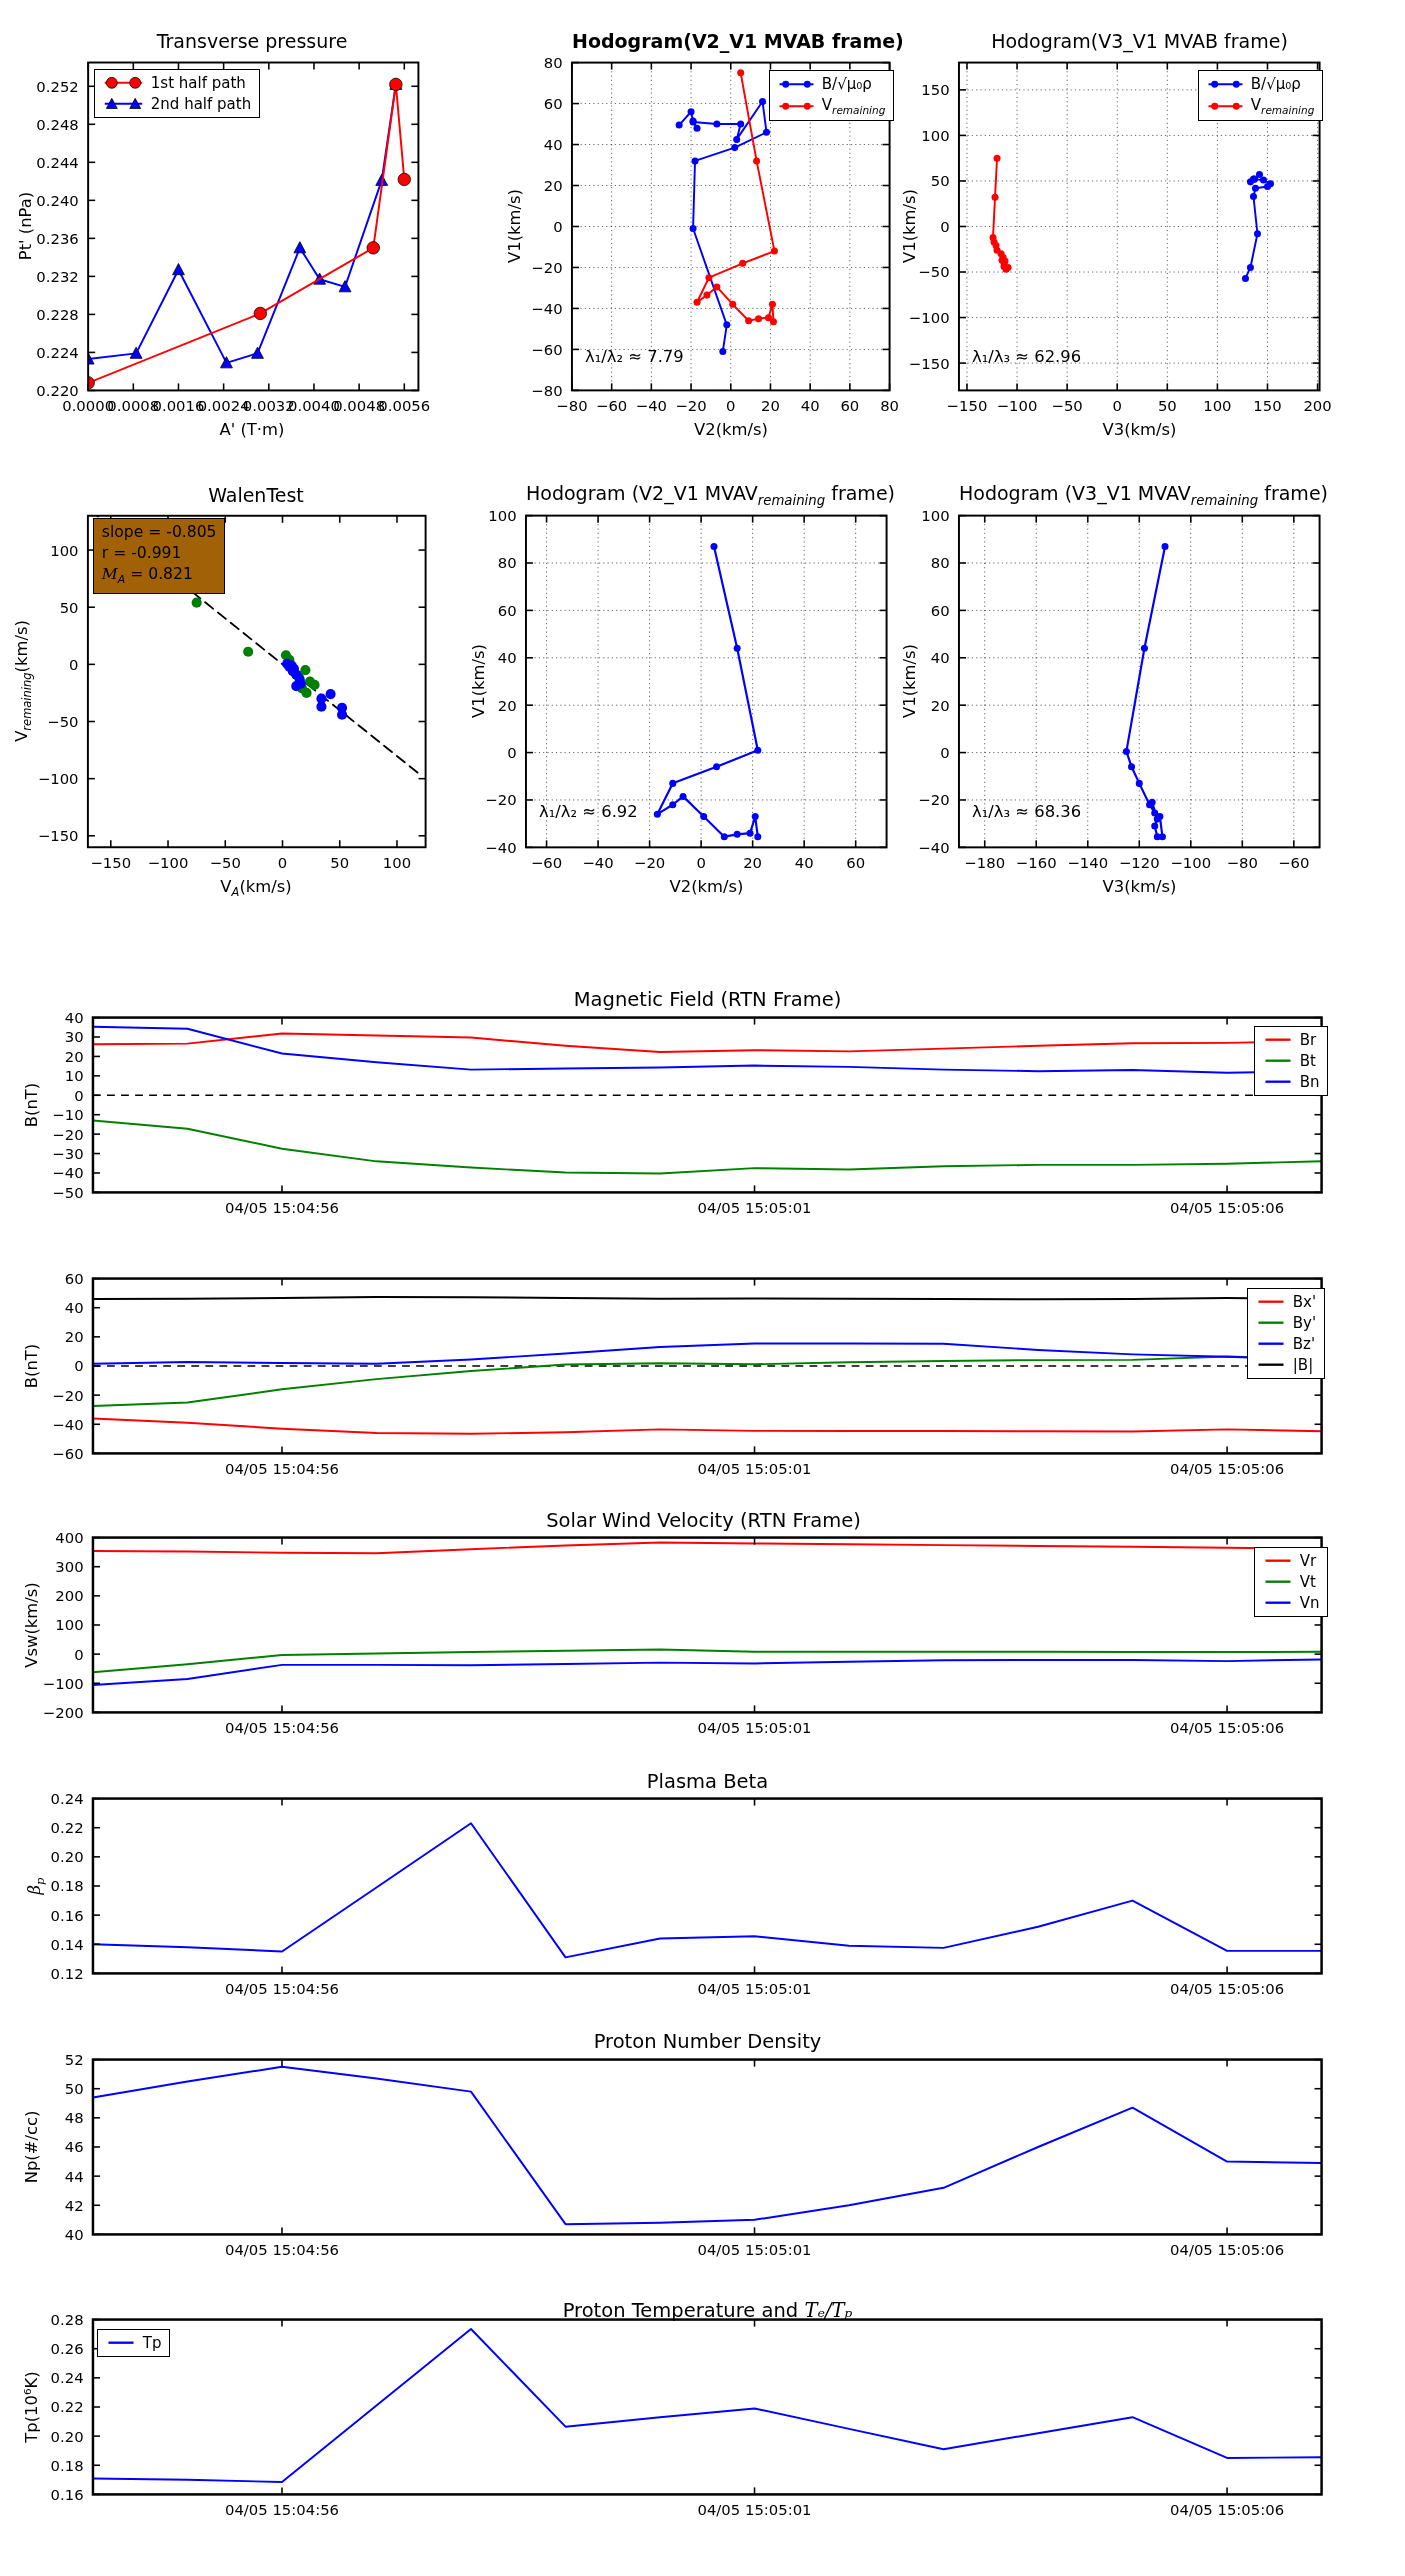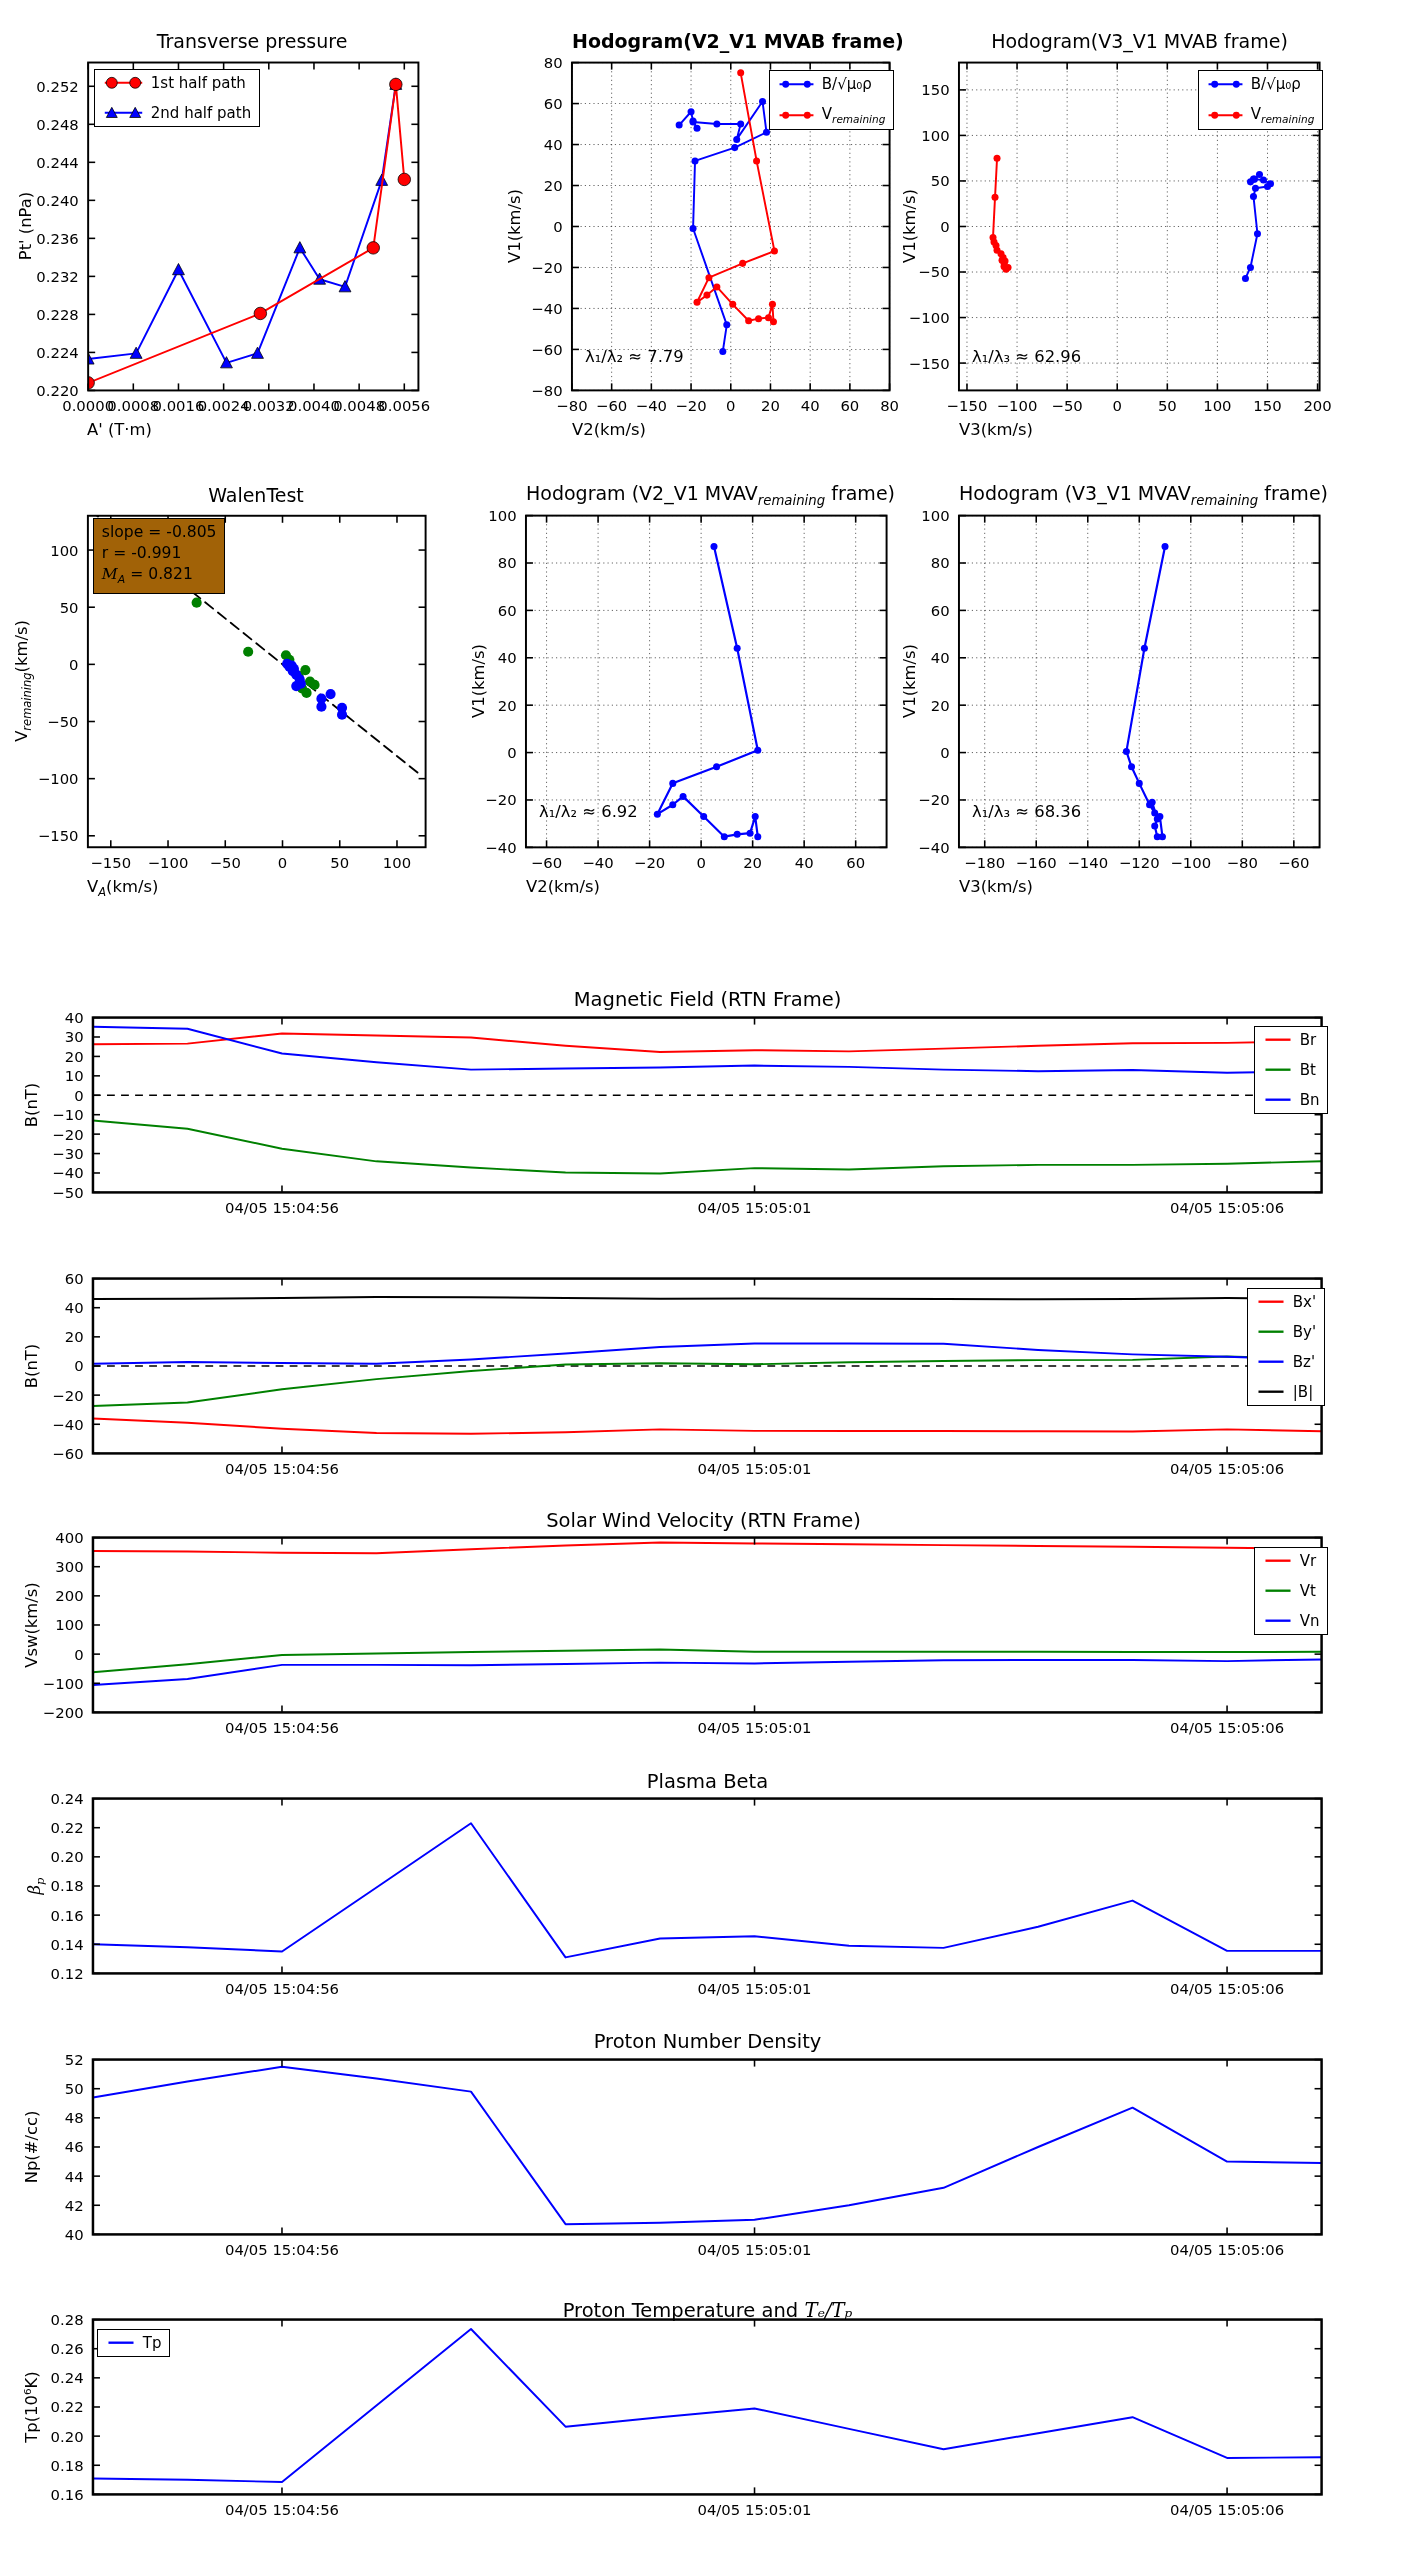--- a/index.html
+++ b/index.html
@@ -1,26 +1,26 @@
 <!DOCTYPE html>
 <html style="font-size:12.5px"><head>
 <meta charset="utf-8">
 <style>
   html,body{margin:0;padding:0;background:#ffffff;}
   #figure{position:relative;width:1405px;height:2576px;background:#fff;
           font-family:"DejaVu Sans",sans-serif;color:#000;overflow:hidden;}
   .plot-title{position:absolute;text-align:center;font-size:19px;line-height:23.4px;white-space:nowrap;}
   .ts-title{font-size:19.5px;}
-  .xlabel{position:absolute;text-align:left;font-size:16.4px;white-space:nowrap;}
+  .xlabel{position:absolute;text-align:center;font-size:16.4px;white-space:nowrap;}
   .ylabel{position:absolute;font-size:16.4px;white-space:nowrap;transform:translate(-50%,-50%) rotate(-90deg);}
   .sub{font-size:70%;font-style:italic;}
   .math{font-style:italic;font-family:"DejaVu Serif",serif;}
   .anno{position:absolute;font-size:16.4px;white-space:nowrap;}
   .anno-box{position:absolute;border:1.6px solid #000;background:#a16207;padding:3.1px 7.8px;font-size:15.6px;line-height:21px;white-space:nowrap;}
-  .legend{position:absolute;border:1.6px solid #000;background:#fff;padding:3.9px 7.8px;display:flex;flex-direction:column;gap:12px;}
+  .legend{position:absolute;border:1.6px solid #000;background:#fff;padding:3.9px 7.8px;display:flex;flex-direction:column;gap:3px;}
   .legend-item{display:flex;align-items:center;gap:7px;}
   .legend-label{font-size:15px;white-space:nowrap;}
   svg.chart{position:absolute;}
   .grid{stroke:#000;stroke-width:1;stroke-dasharray:1.5,4;opacity:.8;}
   .zerodash{stroke:#000;stroke-width:1.8;stroke-dasharray:10,8;}
   .tick{stroke:#000;stroke-width:2;}
   .ticklabel{font-family:"DejaVu Sans",sans-serif;font-size:19px;fill:#000;}
 </style>
 </head>
 <body>

